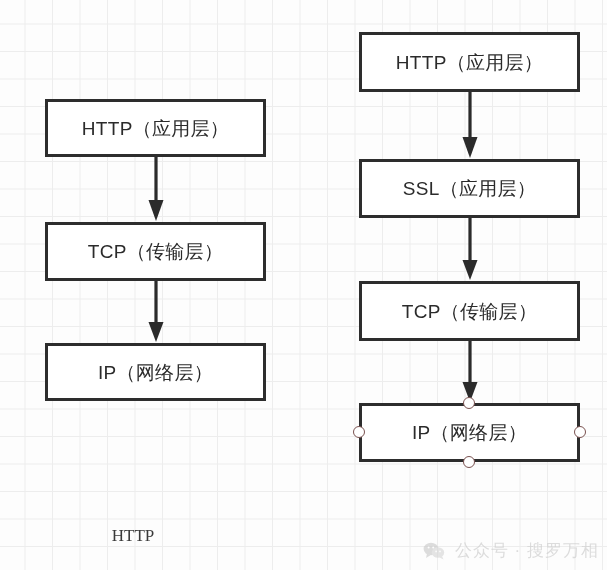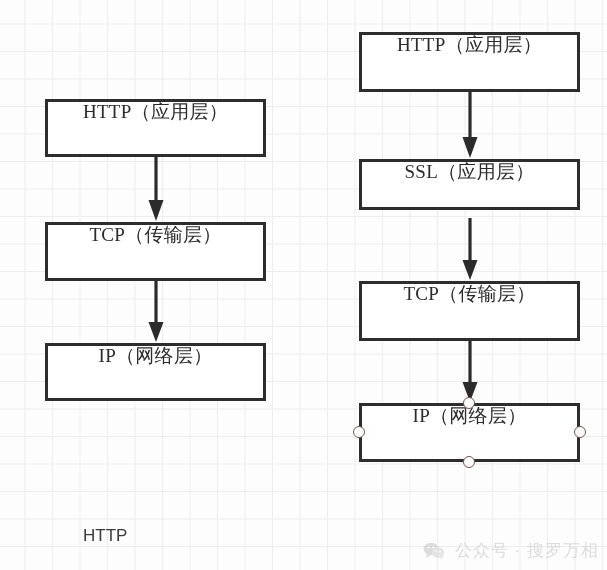--- a/index.html
+++ b/index.html
@@ -26,22 +26,22 @@
     background-position: -3px -4px;
   }
 
   
   .node {
     position: absolute;
     box-sizing: border-box;
     background: #ffffff;
     border: 3px solid #2d2d2d;
     display: flex;
+    align-items: center;
     justify-content: center;
-    font-family: Liberation Serif, serif;
   }
   .node-label {
     font-size: 19px;
     color: #2b2b2b;
     letter-spacing: 0.3px;
     white-space: nowrap;
     line-height: 1;
   }
 
   
@@ -61,21 +61,22 @@
     background: #ffffff;
     border: 1.6px solid #7a5250;
   }
 
   
   .caption {
     position: absolute;
     font-size: 17px;
     color: #3a3a3a;
     white-space: nowrap;
-    text-align: left;
+    text-align: center;
+    font-family: Liberation Serif, serif;
   }
 
   
   #watermark {
     position: absolute;
     right: 8px;
     bottom: 8px;
     display: flex;
     align-items: center;
     gap: 10px;
@@ -127,21 +128,21 @@
     <span class="node-label">HTTP（应用层）</span>
   </div>
 
   <div class="arrow" style="left:461px; top:92px; height:67px;">
     <svg width="18" height="67" viewBox="0 0 18 67">
       <line x1="9" y1="0" x2="9" y2="48" stroke="#2b2b2b" stroke-width="3.2"></line>
       <polygon points="9,66 1.5,45 16.5,45" fill="#2b2b2b"></polygon>
     </svg>
   </div>
 
-  <div class="node" style="left:359px; top:159px; width:221px; height:51px;">
+  <div class="node" style="left:359px; top:159px; width:221px; height:59px;">
     <span class="node-label">SSL（应用层）</span>
   </div>
 
   <div class="arrow" style="left:461px; top:218px; height:63px;">
     <svg width="18" height="63" viewBox="0 0 18 63">
       <line x1="9" y1="0" x2="9" y2="45" stroke="#2b2b2b" stroke-width="3.2"></line>
       <polygon points="9,62 1.5,42 16.5,42" fill="#2b2b2b"></polygon>
     </svg>
   </div>
 

